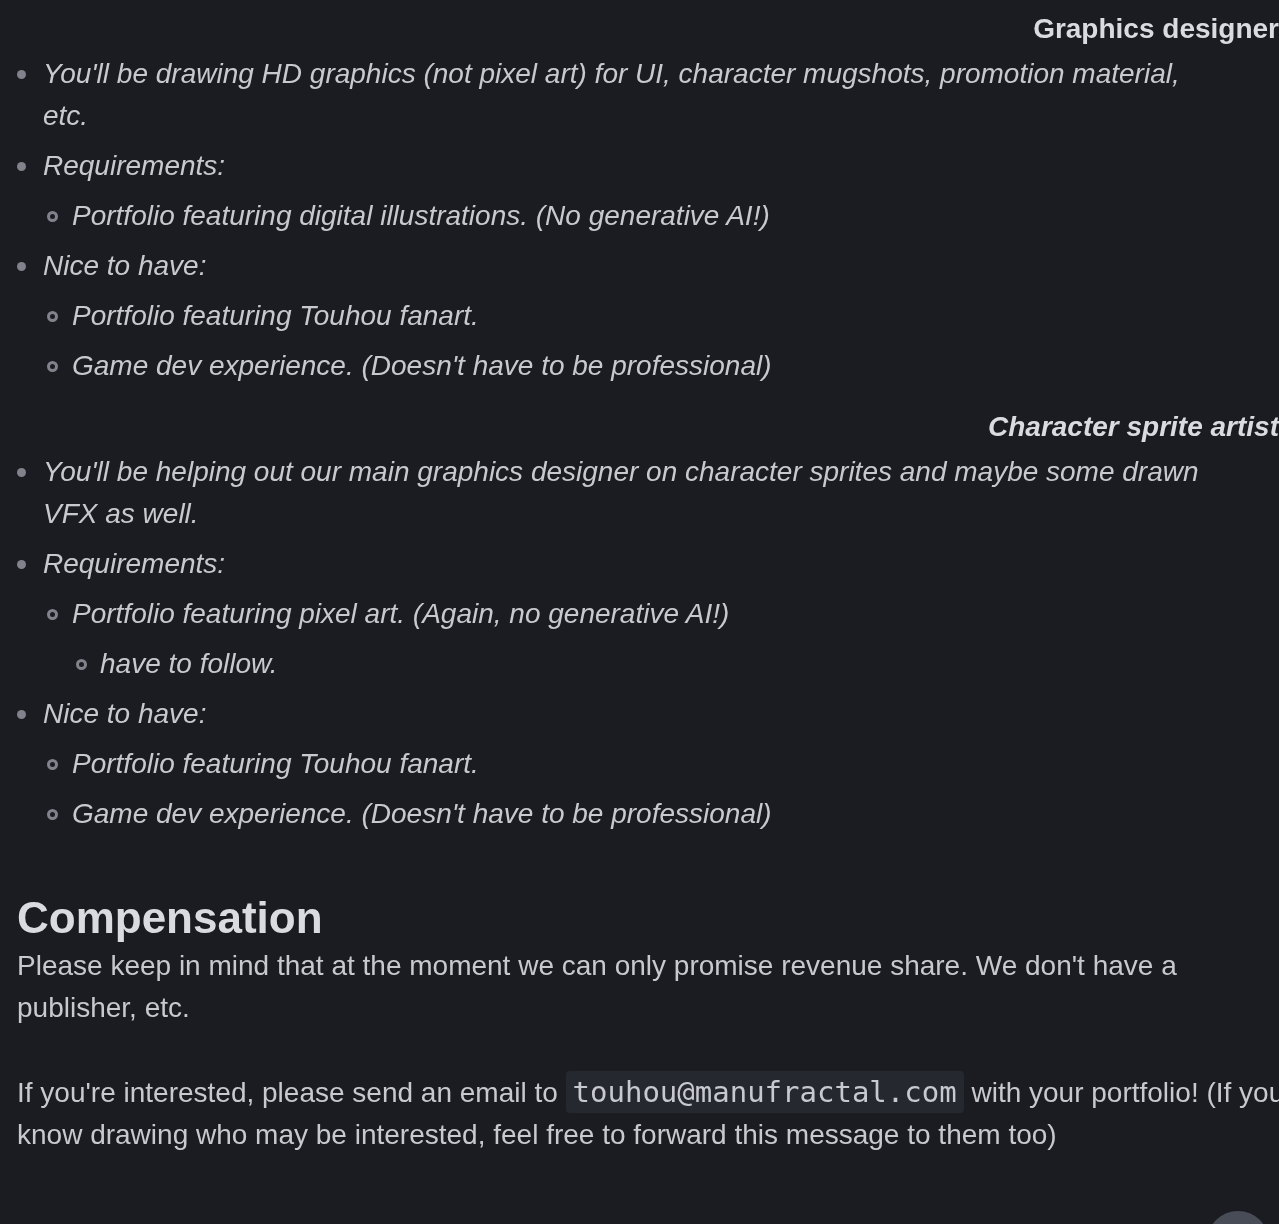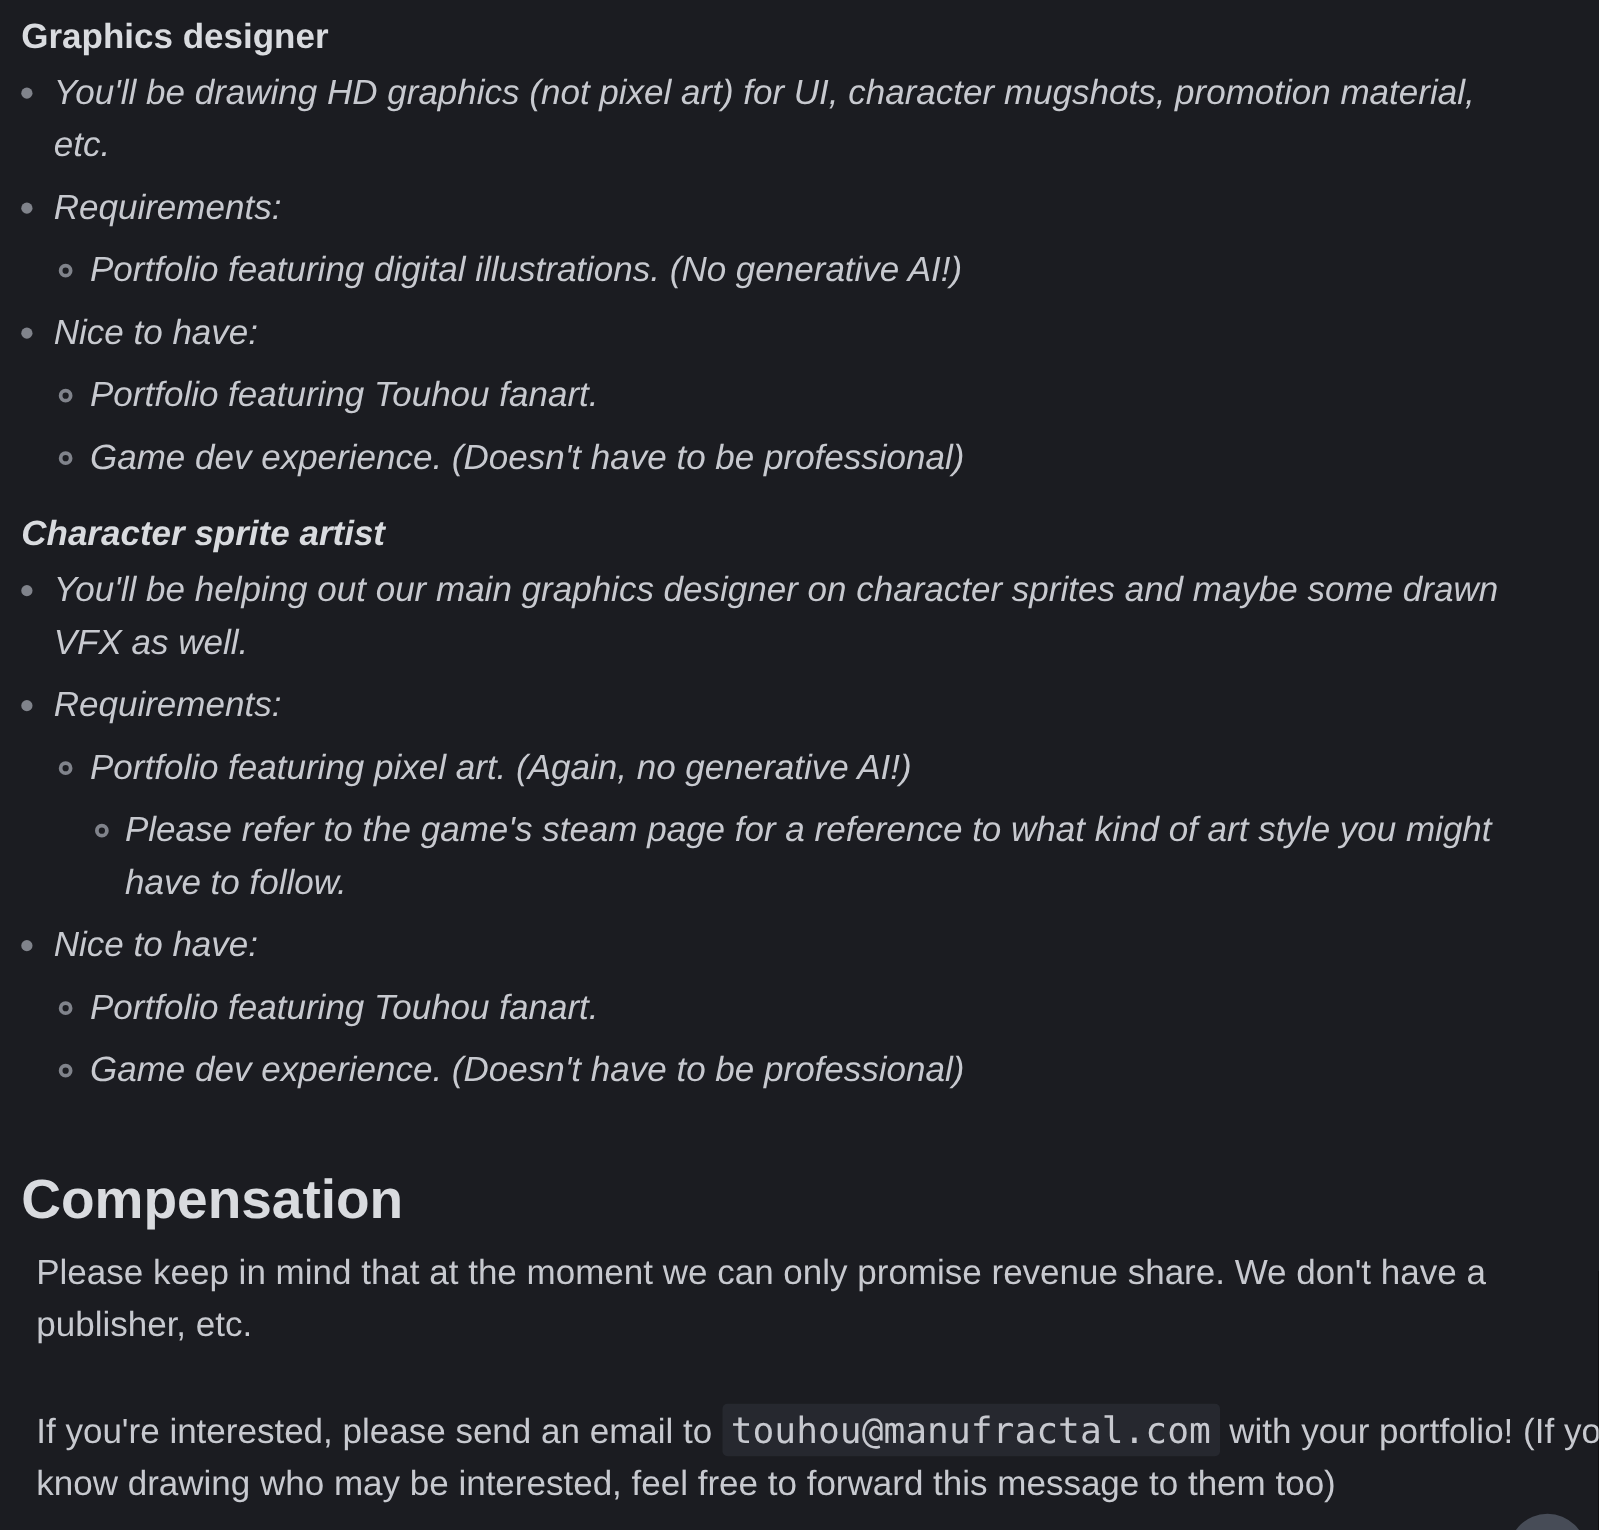--- a/index.html
+++ b/index.html
@@ -14,20 +14,21 @@
     box-sizing: border-box;
     padding: 11px 0 0 17px;
   }
   .h3 {
     font-size: 28px;
     font-weight: 700;
     line-height: 36px;
     color: var(--heading, #d9dbdf);
     margin: 0 0 6px 0;
     white-space: nowrap;
+    text-align: right;
   }
   .h3.section2 { margin-top: 22px; font-style: italic; }
   .h1 {
     font-size: 44px;
     font-weight: 700;
     line-height: 50px;
     color: var(--heading, #d9dbdf);
     margin: 58px 0 2px 0;
     white-space: nowrap;
   }
@@ -57,21 +58,21 @@
     background: transparent;
     top: 16px;
   }
   .l2 > .ring { left: 30px; }
   .l3 > .ring { left: 59px; }
   .line {
     line-height: 42px;
     font-size: 28px;
     white-space: nowrap;
   }
-  .paragraph { margin: 12px; }
+  .paragraph { margin: 0; }
   .paragraph.gap { margin-top: 42px; }
   .code {
     font-family: "DejaVu Sans Mono", "Liberation Mono", monospace;
     font-size: 29px;
     background: var(--code_bg, #26282f);
     padding: 4px 7px 4px 7px;
     border-radius: 4px;
   }
   .fab {
     position: absolute;
@@ -129,21 +130,20 @@
     <div class="row l1">
       <span class="marker disc"></span>
       <div class="line">Requirements:</div>
     </div>
     <div class="row l2">
       <span class="marker ring"></span>
       <div class="line">Portfolio featuring pixel art. (Again, no generative AI!)</div>
     </div>
     <div class="row l3">
       <span class="marker ring"></span>
-      <div class="line">Please refer to the game's steam page for a reference to what kind of art style you might</div>
       <div class="line">have to follow.</div>
     </div>
     <div class="row l1">
       <span class="marker disc"></span>
       <div class="line">Nice to have:</div>
     </div>
     <div class="row l2">
       <span class="marker ring"></span>
       <div class="line">Portfolio featuring Touhou fanart.</div>
     </div>

